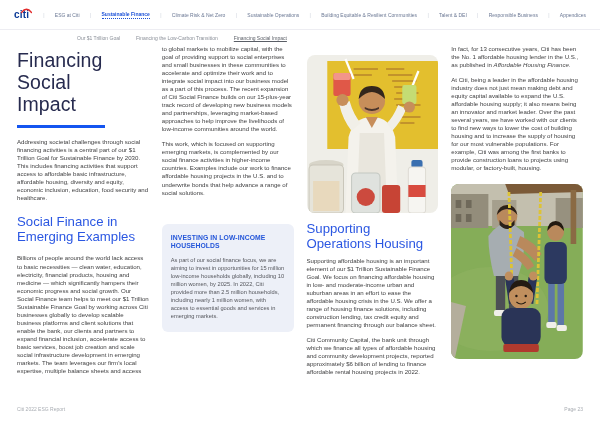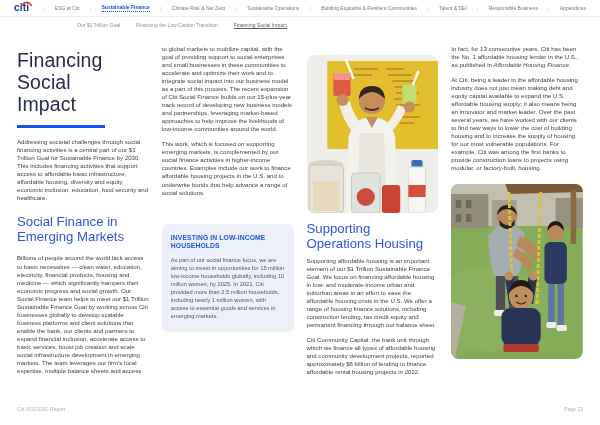--- a/index.html
+++ b/index.html
@@ -5,21 +5,21 @@
   * { margin:0; padding:0; box-sizing:border-box; }
   html,body { width:600px; height:425px; }
   body {
     font-family:"Liberation Sans", sans-serif;
     background:#ffffff; color:#3f3f40;
     position:relative; overflow:hidden;
   }
   
   .topnav {
     display:flex; align-items:center;
-    height:17px; padding:0 14px;
+    height:30px; padding:0 14px;
     border-bottom:1px solid #ededf2;
   }
   .logo { position:relative; font-size:10px; font-weight:bold; color:#0b3a97; letter-spacing:.2px; margin-right:14px; line-height:1; }
   .logo-arc { position:absolute; top:-2px; left:7px; width:11px; height:6px; }
   .navitems { display:flex; flex:1; justify-content:space-between; align-items:center; }
   .nav-item { font-size:5px; color:#6b7894; white-space:nowrap; cursor:pointer; }
   .nav-item.active { color:#1d52d8; font-weight:bold; border-bottom:1px dotted #1d52d8; padding-bottom:1px; }
   .nav-sep { font-size:5px; color:#ccd1db; }
   
   .subnav { display:flex; gap:16px; padding:5px 0 4px 77px; }
@@ -88,21 +88,21 @@
   <span class="subnav-item">Financing the Low-Carbon Transition</span>
   <span class="subnav-item active">Financing Social Impact</span>
 </div>
 
 <div class="main">
 
   <div class="col col1">
     <h1 class="page-title">Financing Social Impact</h1>
     <div class="rule"></div>
     <p class="body-text">Addressing societal challenges through social financing activities is a central part of our $1 Trillion Goal for Sustainable Finance by 2030. This includes financing activities that support access to affordable basic infrastructure, affordable housing, diversity and equity, economic inclusion, education, food security and healthcare.</p>
-    <h2 class="section-heading">Social Finance in Emerging Markets</h2>
+    <h2 class="section-heading">Social Finance in Emerging Examples</h2>
     <p class="body-text">Billions of people around the world lack access to basic necessities — clean water, education, electricity, financial products, housing and medicine — which significantly hampers their economic progress and social growth. Our Social Finance team helps to meet our $1 Trillion Sustainable Finance Goal by working across Citi businesses globally to develop scalable business platforms and client solutions that enable the bank, our clients and partners to expand financial inclusion, accelerate access to basic services, boost job creation and scale social infrastructure development in emerging markets. The team leverages our firm's local expertise, multiple balance sheets and access</p>
   </div>
 
   <div class="col col2">
     <p class="body-text first-p">to global markets to mobilize capital, with the goal of providing support to social enterprises and small businesses in these communities to accelerate and optimize their work and to integrate social impact into our business model as a part of this process. The recent expansion of Citi Social Finance builds on our 15-plus-year track record of developing new business models and partnerships, leveraging market-based approaches to help improve the livelihoods of low-income communities around the world.</p>
     <p class="body-text">This work, which is focused on supporting emerging markets, is complemented by our social finance activities in higher-income countries. Examples include our work to finance affordable housing projects in the U.S. and to underwrite bonds that help advance a range of social solutions.</p>
     <div class="callout">
       <div class="callout-title">INVESTING IN LOW-INCOME HOUSEHOLDS</div>
       <p class="callout-body">As part of our social finance focus, we are aiming to invest in opportunities for 15 million low-income households globally, including 10 million women, by 2025. In 2022, Citi provided more than 2.5 million households, including nearly 1 million women, with access to essential goods and services in emerging markets.</p>
     </div>

